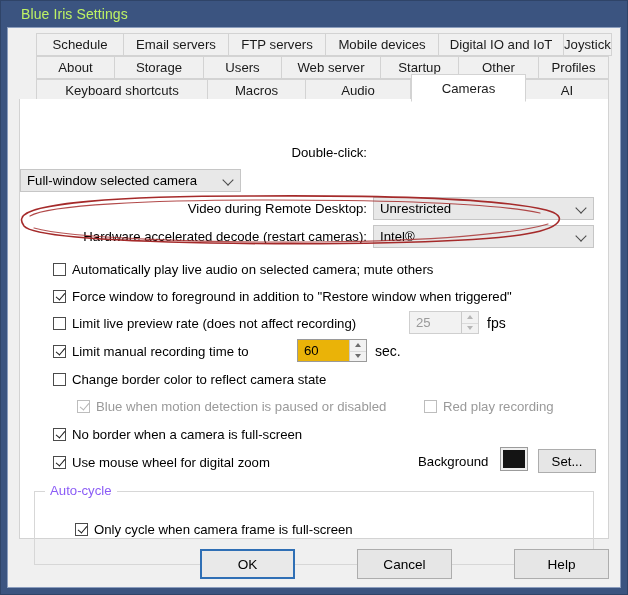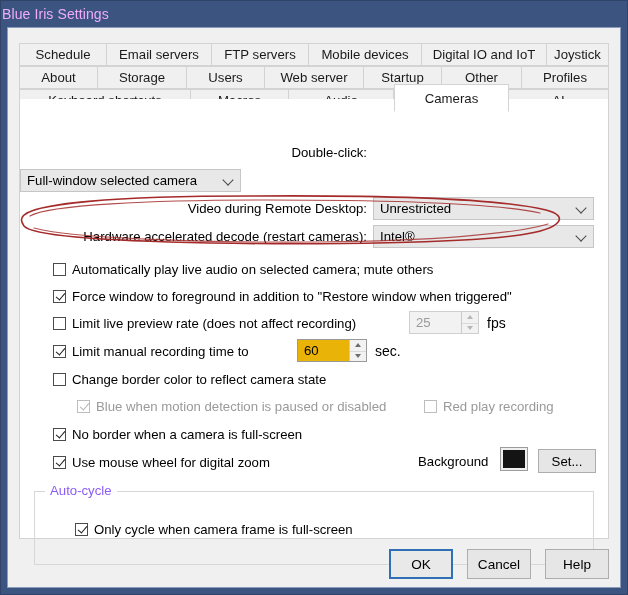--- a/index.html
+++ b/index.html
@@ -13,39 +13,38 @@
   
   #window {
     position: absolute; left: 0; top: 0;
     width: 628px; height: 595px;
     background: #3b5480;
     border: 1px solid #2f4468;
     display: flex; flex-direction: column;
   }
   #titlebar {
     height: 26px; flex: 0 0 26px;
-    color: #f0abfc;
+    color: #bef264;
     font-size: 14px;
     display: flex; align-items: center;
-    padding-left: 1px;
+    padding-left: 20px;
     letter-spacing: .1px;
   }
   #client {
     flex: 1 1 auto;
     margin: 0 6px 6px 6px;
     background: #f0f0f0;
     border: 1px solid #8b9dbd;
     position: relative;
   }
 
   
   #tabstrip {
-    position: absolute; left: 11px; top: 5px; right: 11px;
+    position: absolute; left: 28px; top: 5px; right: 11px;
     height: 67px;
-    margin-top: 10px;
   }
   .tabrow { display: flex; height: 23px; }
   .tab {
     background: #f0f0f0;
     border: 1px solid #d3d3d3;
     border-left: none;
     display: flex; align-items: center; justify-content: center;
     font-size: 13.2px; color: #1a1a1a;
     cursor: default;
     white-space: nowrap;
@@ -208,25 +207,25 @@
     padding: 0 5px;
     font-size: 13.2px; color: #8b5cf6;
   }
 
   
   #btnbar {
     position: absolute; right: 11px; bottom: 8px;
     display: flex; gap: 14px;
   }
   .dlgbtn {
-    width: 64px; height: 30px;
+    width: 95px; height: 30px;
     background: #e6e6e6;
     border: 1px solid #adadad;
     display: flex; align-items: center; justify-content: center;
-    font-size: 13.6px; color: #000000;
+    font-size: 13.6px; color: #000000; margin-left: 48px;
   }
   .dlgbtn.default {
     border: 2px solid #2f6fb5;
     background: #e9e9e9;
   }
 
   
   #annot {
     position: absolute; left: 0; top: 0;
     width: 628px; height: 595px;

